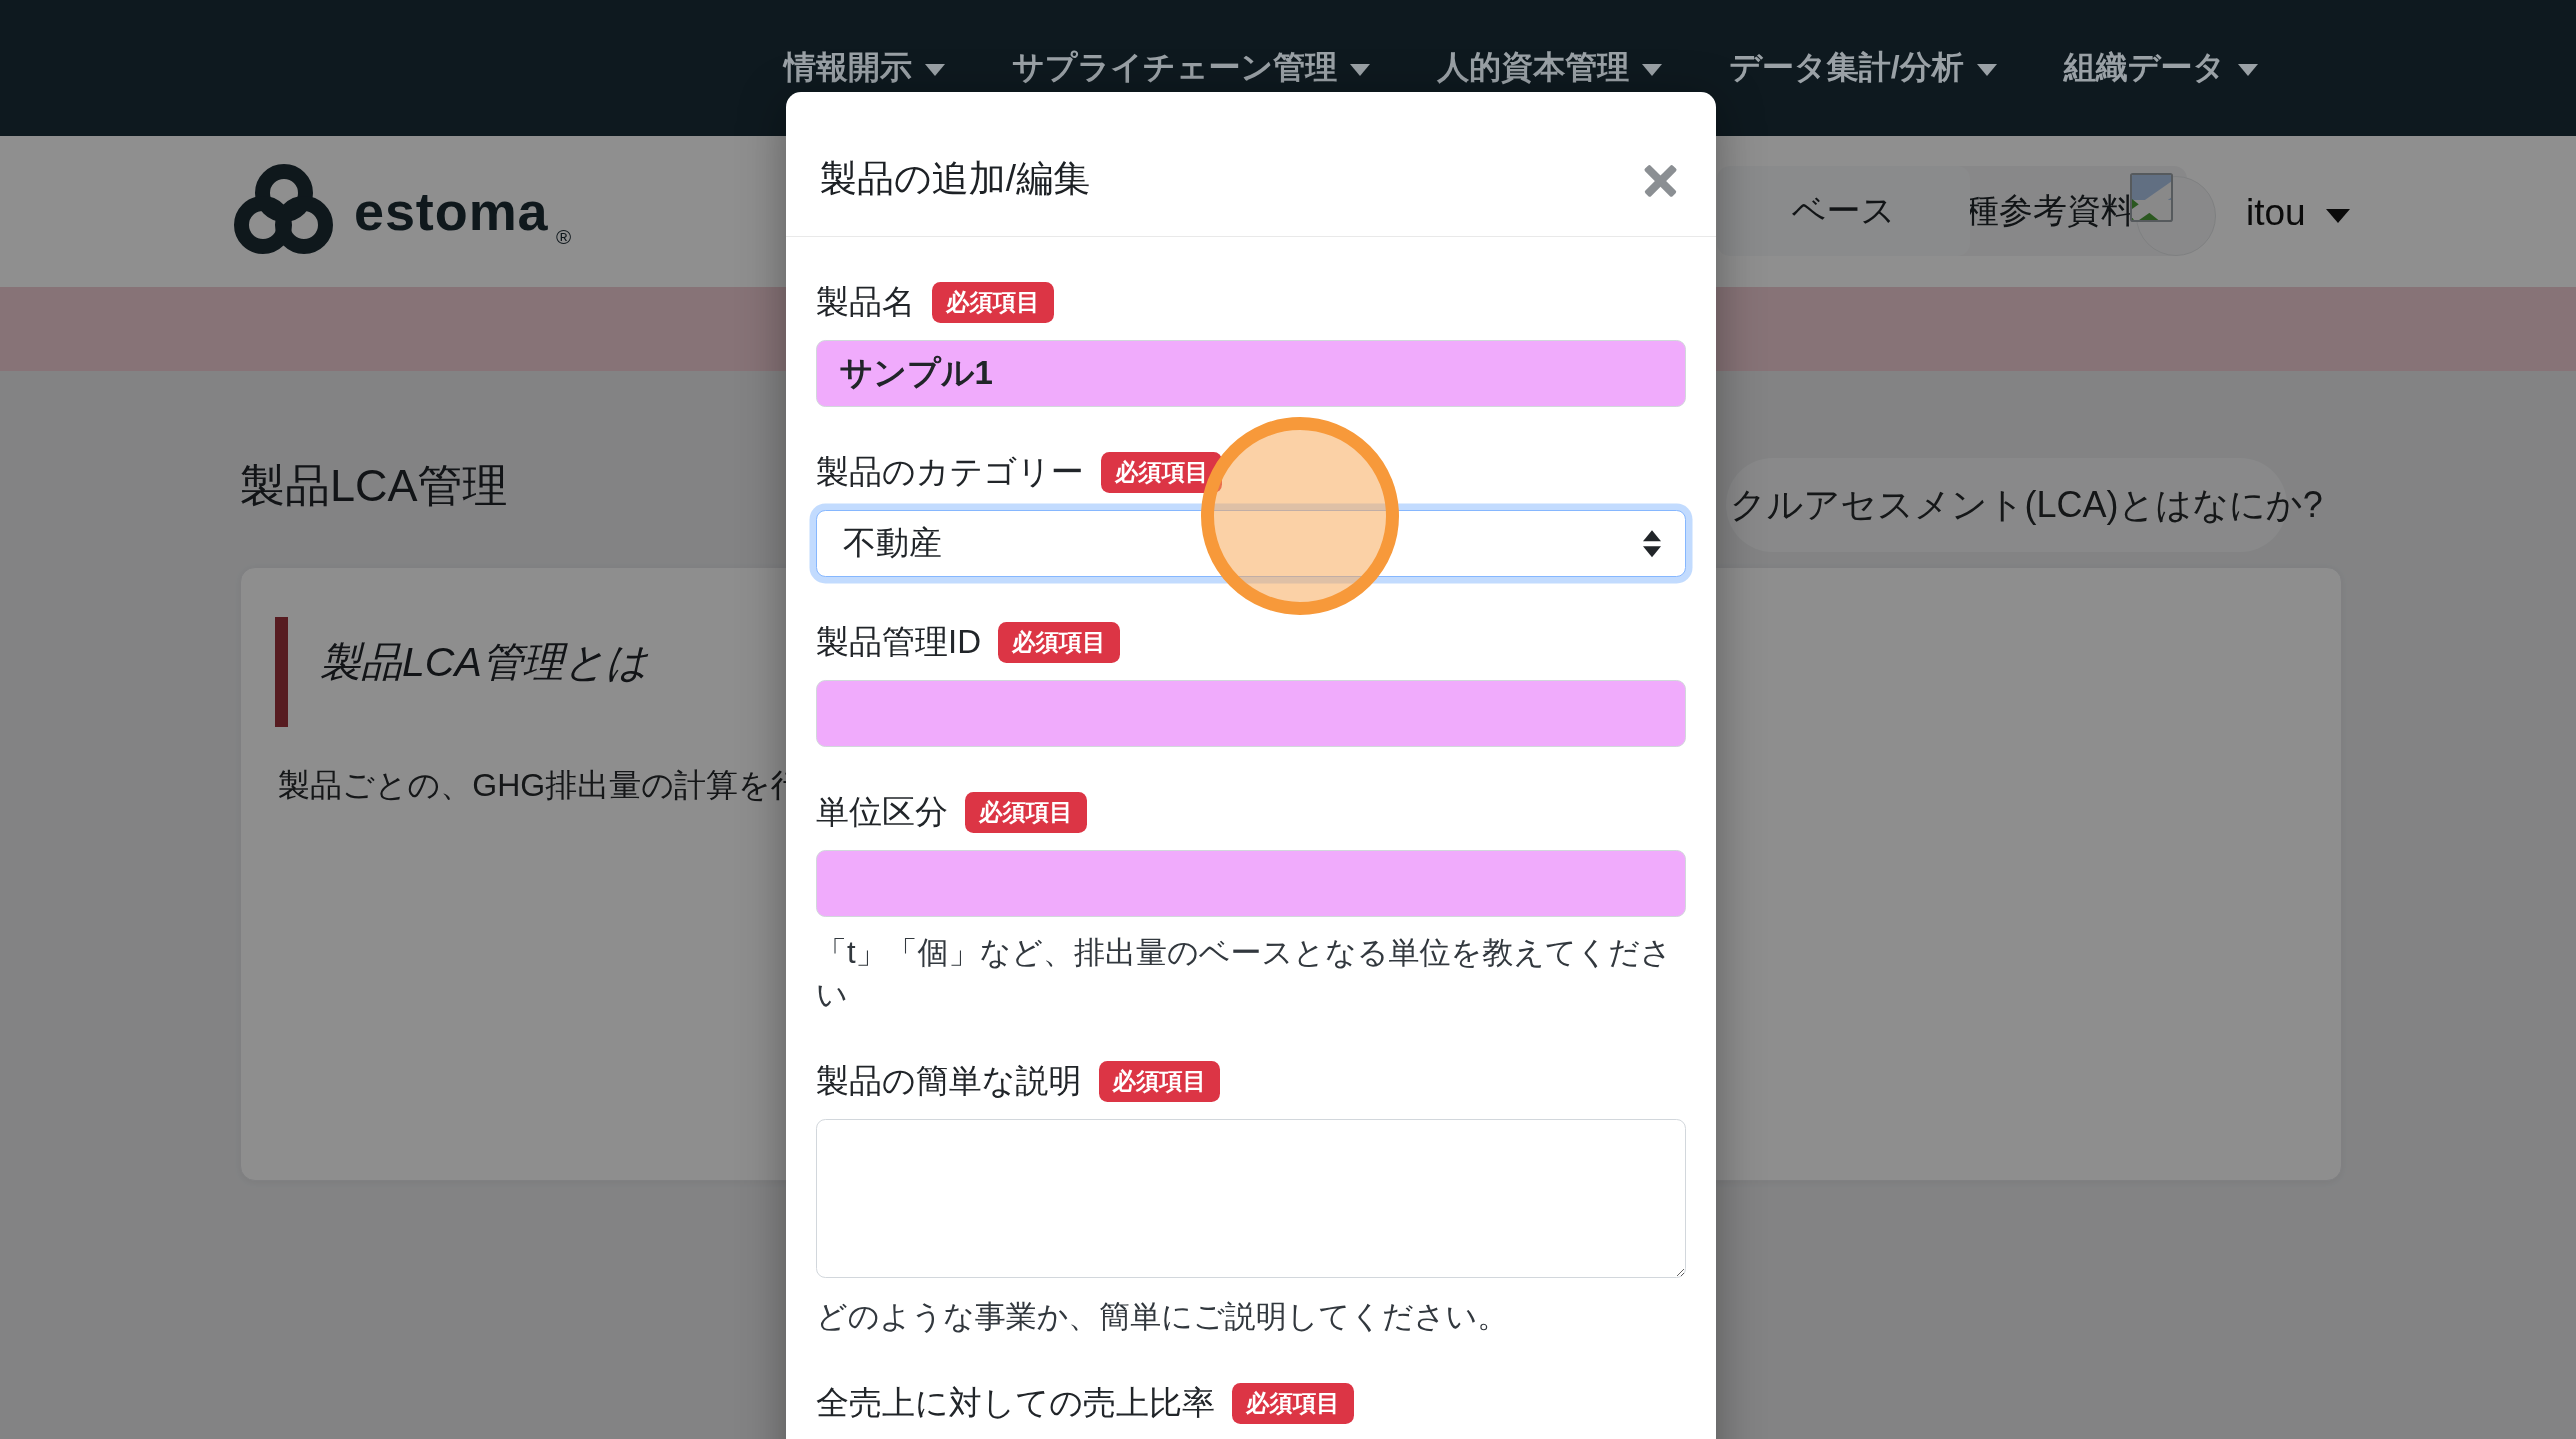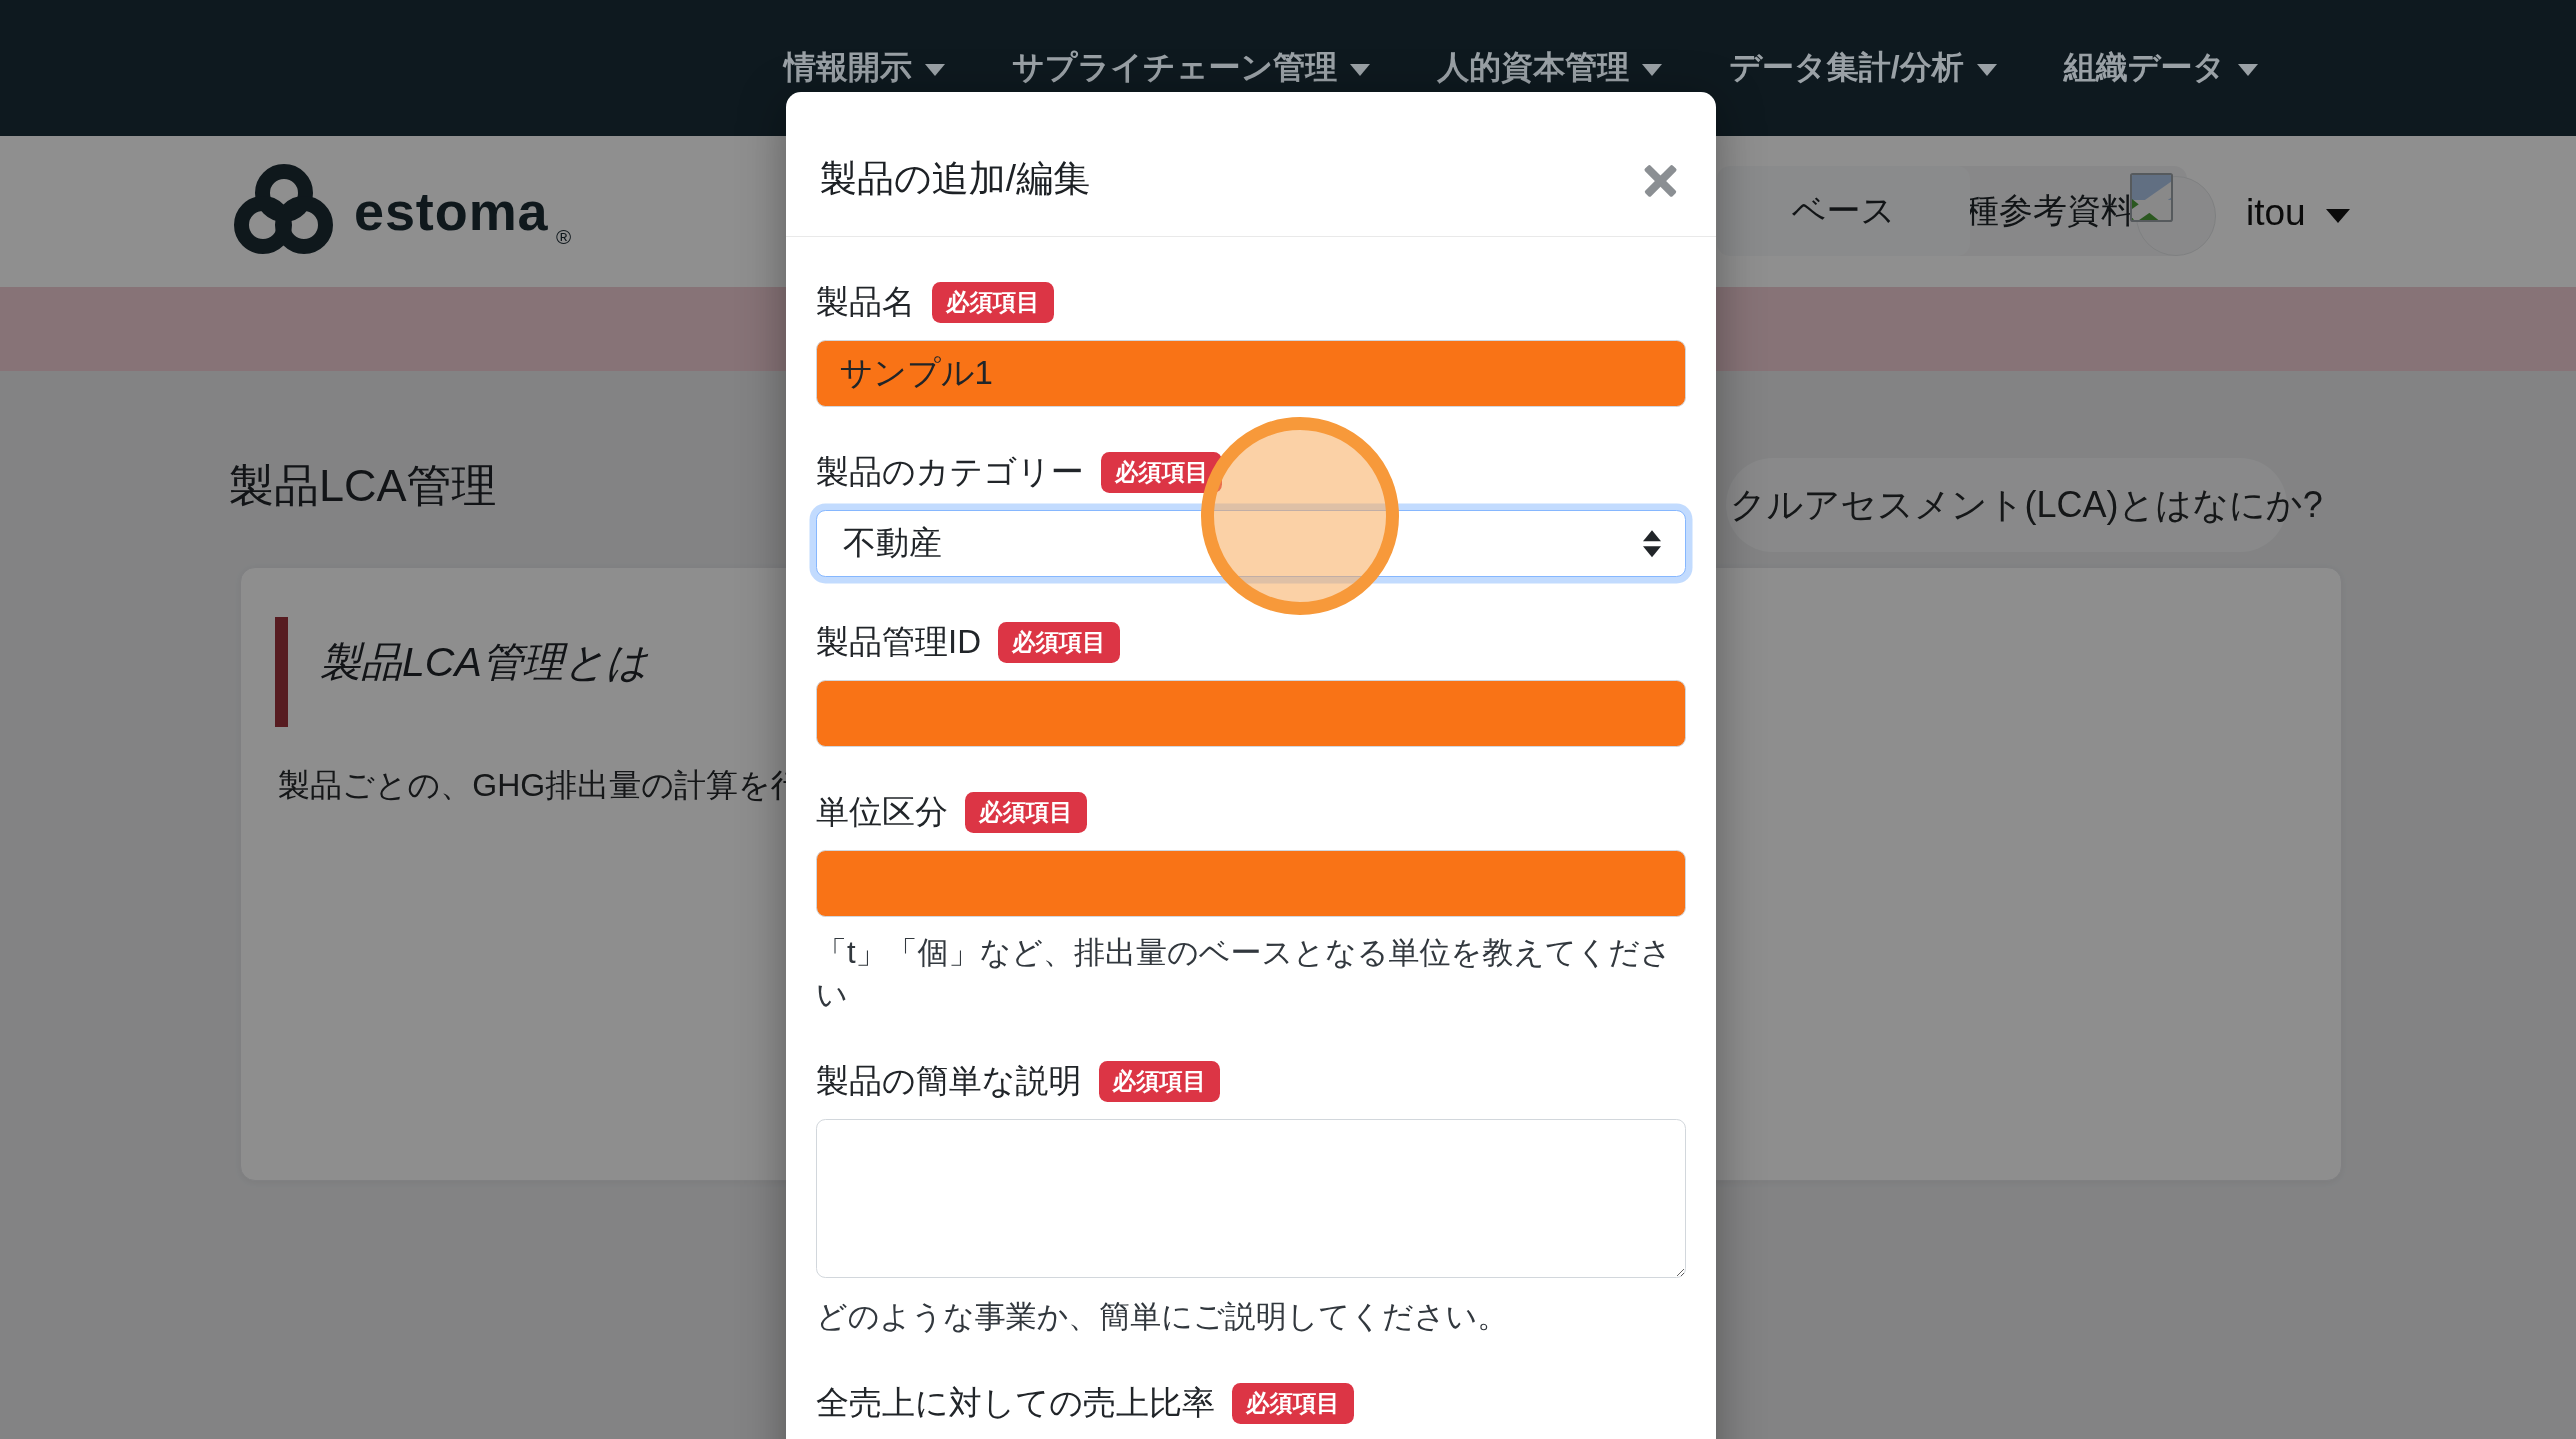--- a/index.html
+++ b/index.html
@@ -53,21 +53,21 @@
     gap:20.6px; cursor:pointer; z-index:2; }
   .user-name { font-size:37px; color:#141414; }
   .user-caret { width:0; height:0; border-left:12px solid transparent;
     border-right:12px solid transparent; border-top:14px solid #141414; margin-top:5.6px; }
 
   
   .alert-band { position:absolute; left:0; top:287px; width:2576px; height:84px;
     background:#f0ced4; z-index:1; }
 
   
-  .page-title { position:absolute; left:229px; top:456px; font-size:45px; color:#212529; z-index:1; }
+  .page-title { position:absolute; left:240px; top:456px; font-size:45px; color:#212529; z-index:1; }
   .lca-pill { position:absolute; left:1698px; top:458px; width:561px; height:94px;
     background:#f4f5f6; border-radius:47px; display:flex; align-items:center;
     padding-left:3.7px; z-index:1; cursor:pointer;margin-left:28px; }
   .lca-pill span { font-size:36px; color:#26292c; white-space:nowrap; }
 
   .card { position:absolute; left:240px; top:567px; width:2102px; height:614px;
     background:#fdfdfe; border:1.9px solid #e4e5e8; border-radius:15px;
     box-shadow:0 1.9px 7.5px rgba(0,0,0,0.05); z-index:1; }
   .card-accent { position:absolute; left:34px; top:49px; width:13px; height:110px; background:#9c323c; }
   .card-heading { position:absolute; left:79px; top:67px; font-size:41px; color:#212529;font-style:italic; }
@@ -91,22 +91,22 @@
   .modal-close i:nth-child(1){ transform:rotate(45deg); }
   .modal-close i:nth-child(2){ transform:rotate(-45deg); }
   .modal-body { padding:43px 30px 37px 30px; }
 
   .fgroup { margin-bottom:43px; }
   .flabel-row { display:flex; align-items:center; gap:17px; margin-bottom:15px; }
   .flabel { font-size:33px; color:#212529; }
   .req-badge { background:#dc3545; color:#ffffff; font-size:23.4px; font-weight:bold;
     padding:8.4px 14px; border-radius:8.4px; line-height:1; }
   .tinput { width:100%; height:67px; border:1.9px solid #d2d7dc; border-radius:9.4px;
-    padding:0 22.5px; font-size:33px; color:#212529; background:#f97316; outline:none;
-    font-family:"Liberation Sans","DejaVu Sans",sans-serif; }
+    padding:0 22.5px; font-size:33px; color:#212529; background:#f0abfc; outline:none;
+    font-family:"Liberation Sans","DejaVu Sans",sans-serif;font-weight:bold; }
   .fselect { position:relative; width:100%; height:67px; border:1.9px solid #86b7fe;
     border-radius:9.4px; background:#fff; display:flex; align-items:center; padding:0 26px;
     font-size:33px; color:#212529; box-shadow:0 0 0 6.5px rgba(13,110,253,0.25); cursor:pointer; }
   .updown { position:absolute; right:24px; top:50%; transform:translateY(-50%);
     display:flex; flex-direction:column; gap:5.6px; }
   .updown b { width:0; height:0; border-left:9.4px solid transparent; border-right:9.4px solid transparent; }
   .updown b.up { border-bottom:11.2px solid #212529; }
   .updown b.down { border-top:11.2px solid #212529; }
   .ftextarea { width:100%; height:159px; border:1.9px solid #d2d7dc; border-radius:9.4px;
     padding:15px 22.5px; font-size:33px; color:#212529; resize:vertical;

